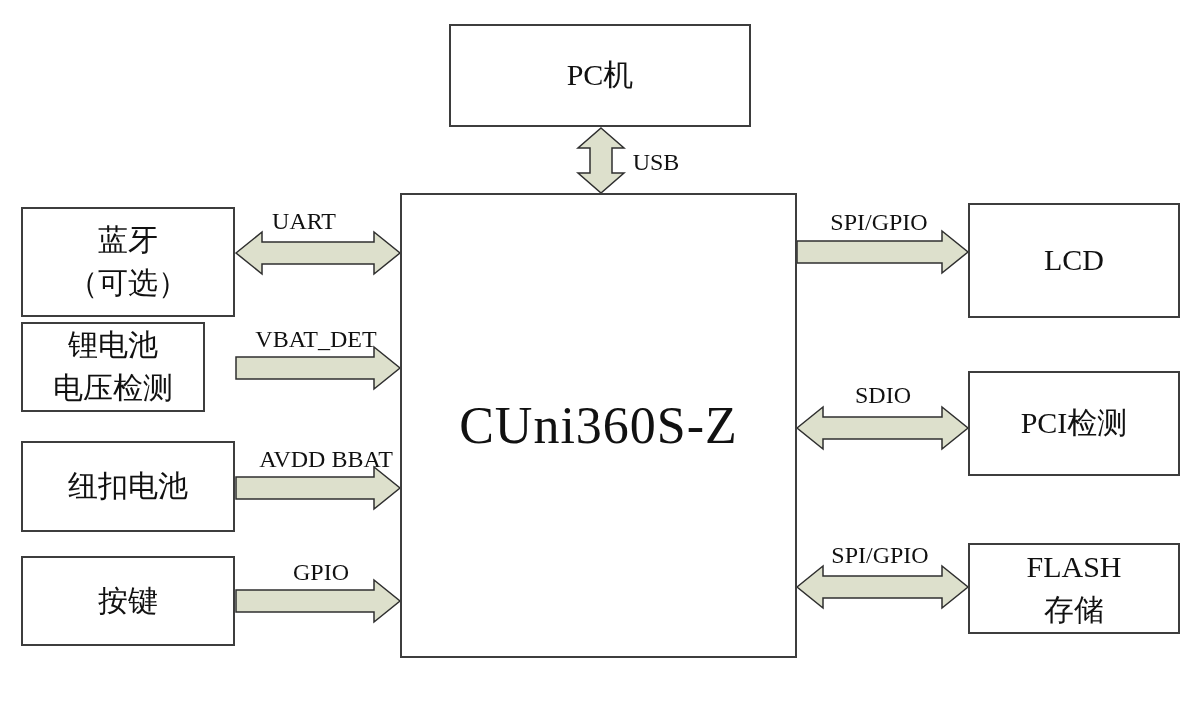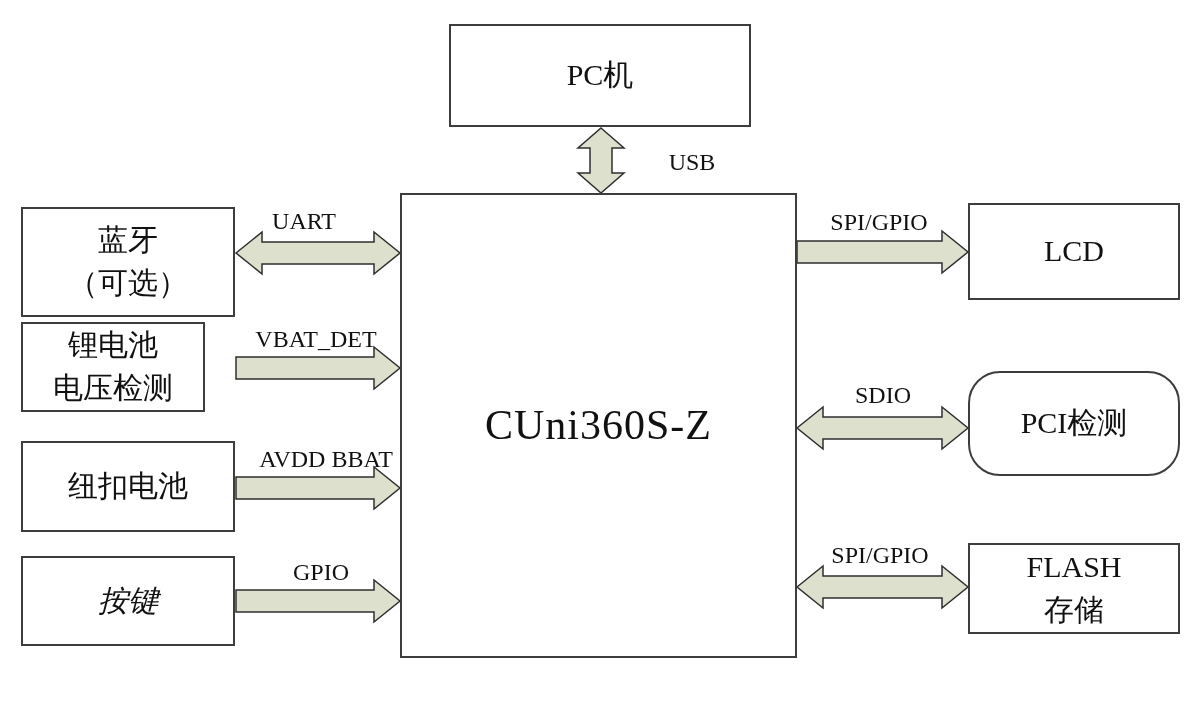--- a/index.html
+++ b/index.html
@@ -40,21 +40,21 @@
     border: 2px solid var(--box-border);
     display: flex;
     flex-direction: column;
     align-items: center;
     justify-content: center;
     text-align: right;
     font-size: 30px;
     line-height: 1.42;
     white-space: nowrap;
   }
-  .box.center-chip { font-size: 42px; letter-spacing: 1px; }
+  .box.center-chip { font-size: 52px; letter-spacing: 1px; }
   .conn-label {
     position: absolute;
     transform: translate(-50%, -50%);
     font-size: 24px;
     white-space: nowrap;
   }
 </style>
 </head>
 <body>
 
@@ -94,38 +94,38 @@
 
   <div class="box" style="left:21px; top:322px; width:184px; height:90px;">
     <span>锂电池</span>
     <span>电压检测</span>
   </div>
 
   <div class="box" style="left:21px; top:441px; width:214px; height:91px;">
     <span>纽扣电池</span>
   </div>
 
-  <div class="box" style="left:21px; top:556px; width:214px; height:90px;font-style:italic;">
+  <div class="box" style="left:21px; top:556px; width:214px; height:90px;">
     <span>按键</span>
   </div>
 
-  <div class="box" style="left:968px; top:203px; width:212px; height:97px;">
+  <div class="box" style="left:968px; top:203px; width:212px; height:115px;">
     <span>LCD</span>
   </div>
 
-  <div class="box" style="left:968px; top:371px; width:212px; height:105px;border-radius:32px;">
+  <div class="box" style="left:968px; top:371px; width:212px; height:105px;">
     <span>PCI检测</span>
   </div>
 
   <div class="box" style="left:968px; top:543px; width:212px; height:91px;font-family:Liberation Serif, serif;">
     <span>FLASH</span>
     <span>存储</span>
   </div>
 
-  <span class="conn-label" style="left:656px; top:162px;margin-left:36px;">USB</span>
+  <span class="conn-label" style="left:656px; top:162px;">USB</span>
   <span class="conn-label" style="left:304px; top:221px;">UART</span>
   <span class="conn-label" style="left:316px; top:339px;">VBAT_DET</span>
   <span class="conn-label" style="left:326px; top:459px;">AVDD BBAT</span>
   <span class="conn-label" style="left:321px; top:572px;">GPIO</span>
   <span class="conn-label" style="left:879px; top:222px;">SPI/GPIO</span>
   <span class="conn-label" style="left:883px; top:395px;">SDIO</span>
   <span class="conn-label" style="left:880px; top:555px;">SPI/GPIO</span>
 
 </div>
 

